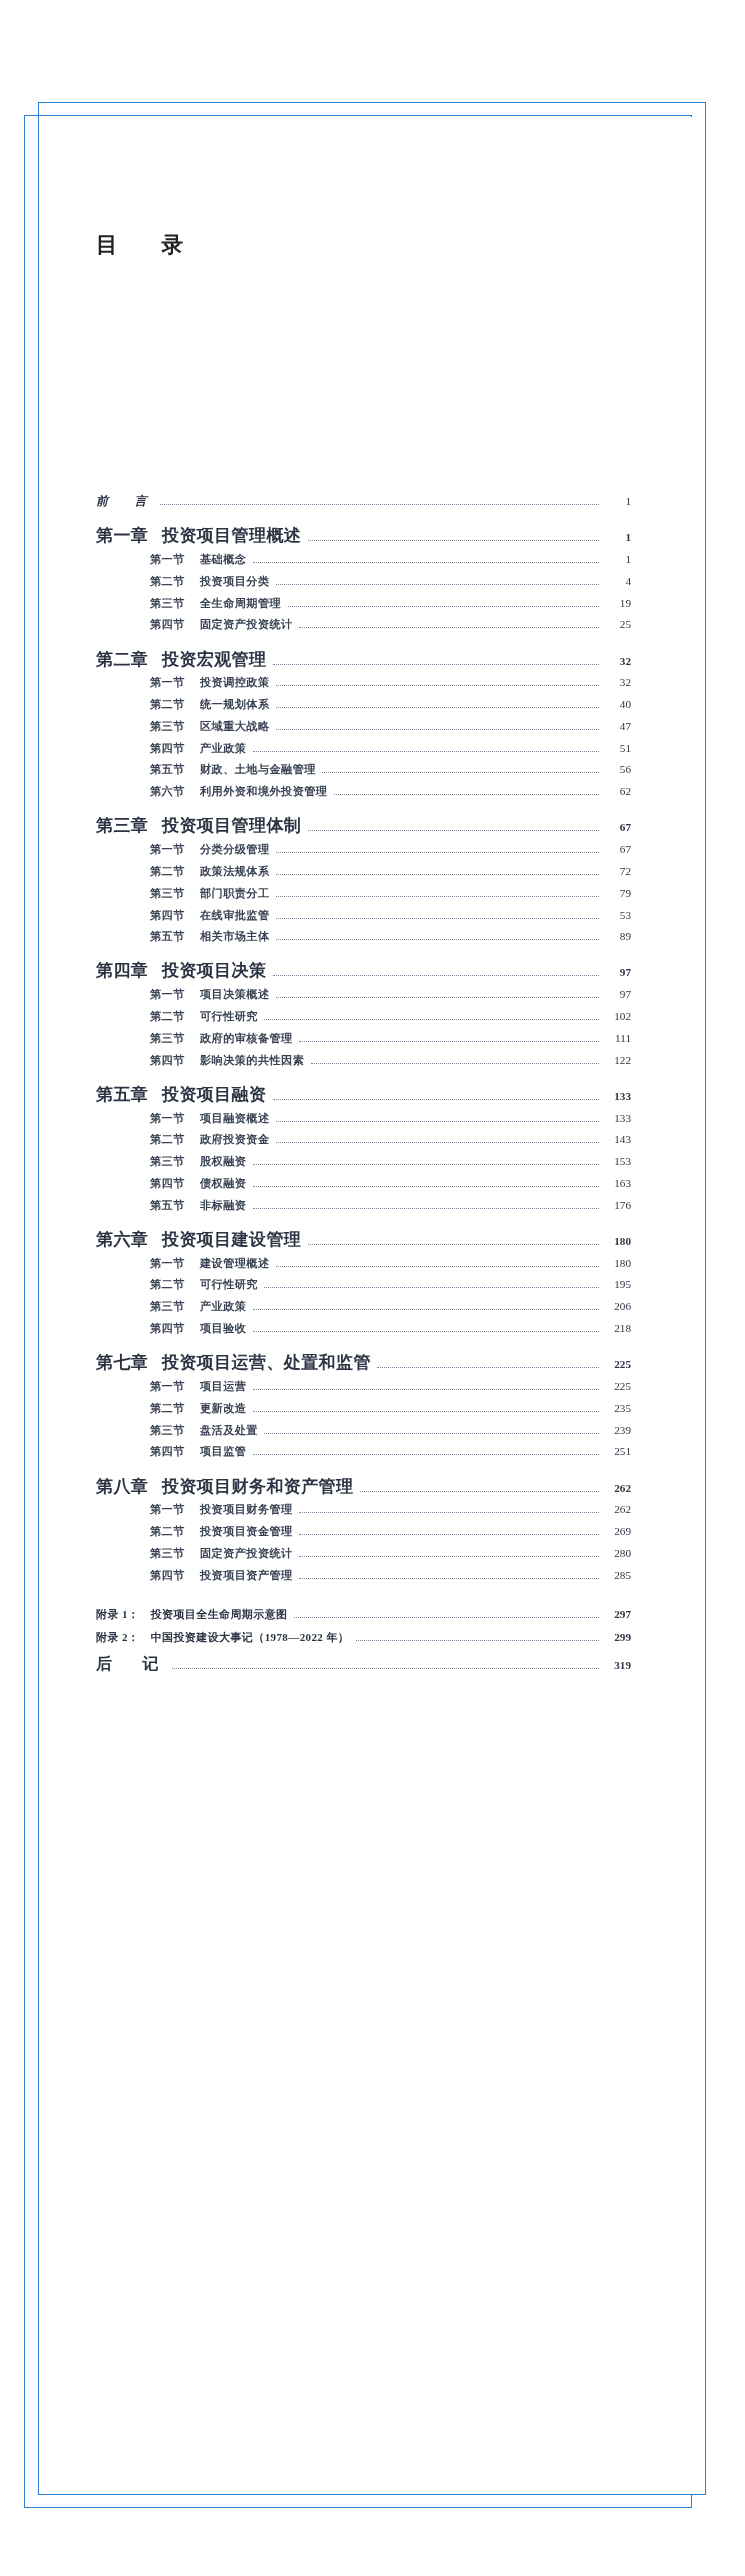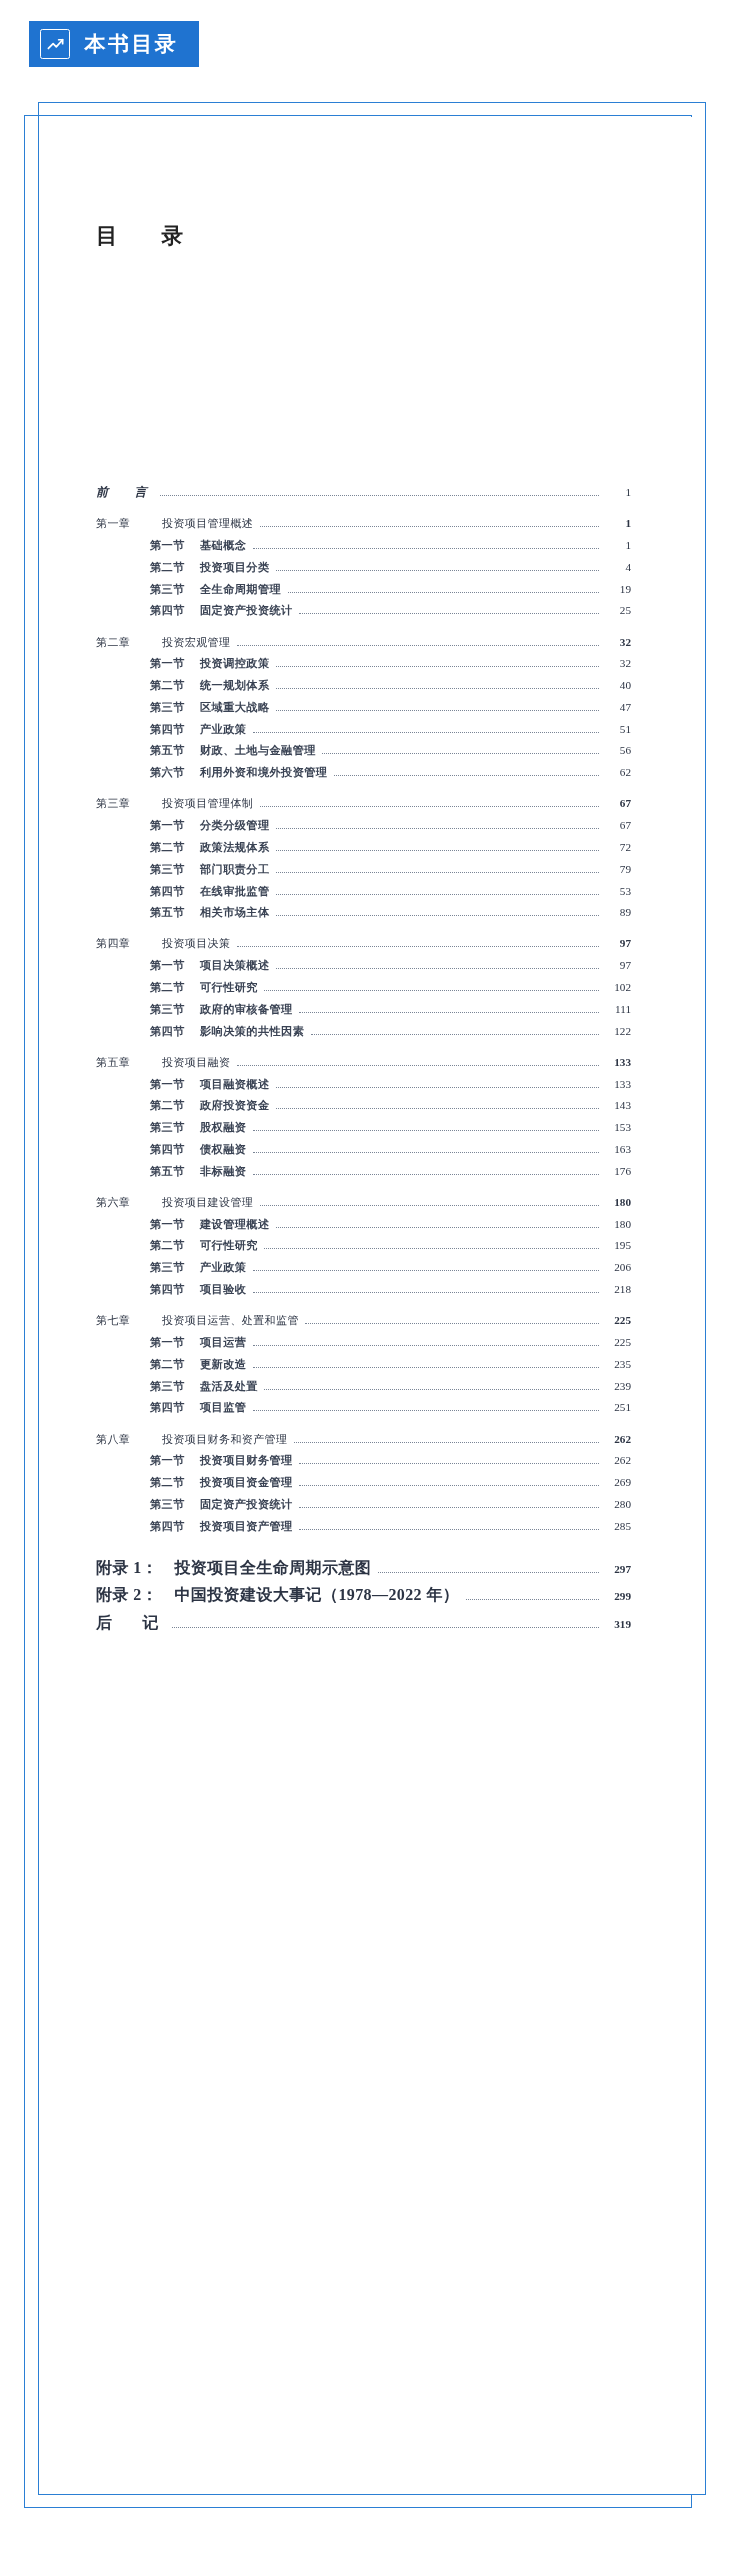--- a/index.html
+++ b/index.html
@@ -87,21 +87,21 @@
 
   
   .content {
     position: absolute;
     left: 40px;
     top: 117px;
     width: 652px;
     height: 2377px;
     z-index: 4;
     box-sizing: border-box;
-    padding: 8px 32px;
+    padding: 17px 32px;
   }
 
   .doc-title {
     margin-top: 96px;
     margin-left: 24px;
     font-family: "Liberation Serif", serif;
     font-weight: bold;
     font-size: 21.6px;
     letter-spacing: 11.2px;
     color: #222222;
@@ -145,22 +145,22 @@
     font-weight: bold;
     letter-spacing: 7.2px;
     font-size: 12px;
     font-style: italic;
   }
 
   .chapter {
     margin-top: 19px;
   }
   .chapter > .toc-row .label {
-    font-weight: normal;
-    font-size: 11px;
+    font-weight: bold;
+    font-size: 17px;
   }
   .chapter > .toc-row .page-no {
     font-weight: bold;
   }
   .chapter .ch-num {
     display: inline-block;
     width: 66px;
   }
 
   .section {
@@ -178,50 +178,41 @@
   }
 
   .appendix-block {
     margin-top: 27px;
   }
   .appendix-row {
     margin-bottom: 11.2px;
   }
   .appendix-row .label {
     font-weight: bold;
-    font-size: 16px;
+    font-size: 11px;
   }
   .appendix-row .page-no {
     font-weight: bold;
   }
   .postscript .label {
     font-weight: bold;
     letter-spacing: 7.2px;
     font-size: 16px;
   }
   .postscript .page-no { font-weight: bold; }
 </style>
 </head>
 <body>
 
 <div class="page">
 
   <div class="border-outer"></div>
   <div class="border-inner"></div>
   <div class="white-mask"></div>
 
-  <div class="header-tab">
-    <span class="header-icon">
-      <svg width="19" height="19" viewBox="0 0 24 24">
-        <polyline points="3,17 9,11 13,15 21,6" fill="none" stroke="#ffffff" stroke-width="2.2" stroke-linecap="round" stroke-linejoin="round"></polyline>
-        <polyline points="16,6 21,6 21,11" fill="none" stroke="#ffffff" stroke-width="2.2" stroke-linecap="round" stroke-linejoin="round"></polyline>
-      </svg>
-    </span>
-    <span class="header-title">本书目录</span>
-  </div>
 
   <div class="content">
 
     <div class="doc-title">目　录</div>
 
     <div class="toc">
 
       <div class="lvl-front">
         <div class="toc-row">
           <span class="label">前　言</span>

